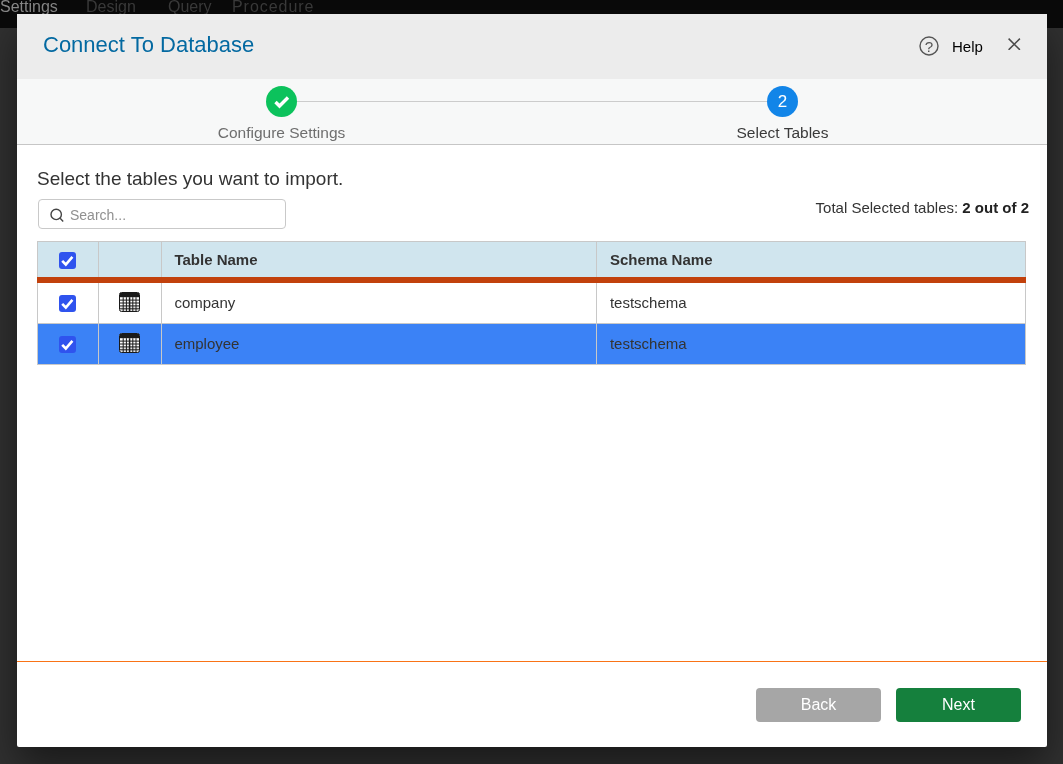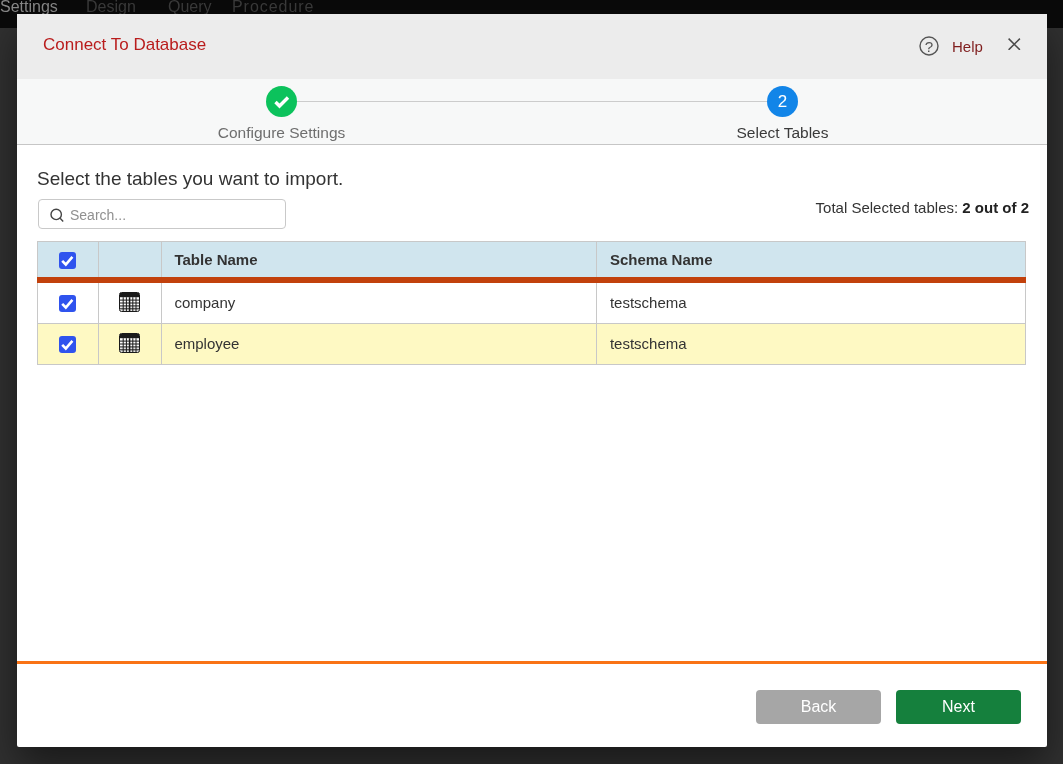--- a/index.html
+++ b/index.html
@@ -5,23 +5,23 @@
 * { margin:0; padding:0; box-sizing:border-box; }
 html,body { width:1063px; height:764px; overflow:hidden; background:#313131;
   font-family:"Liberation Sans", sans-serif; }
 #topbar { position:absolute; left:0; top:0; width:1063px; height:28px; background:#0a0a0a; }
 #topbar span { position:absolute; top:-2px; font-size:16px; color:#3c3c3c; }
 #topbar .act { color:#8a8a8a; }
 #modal { position:absolute; left:17px; top:14px; width:1030px; height:733px;
   background:#fff; border-radius:2px; box-shadow:0 18px 40px rgba(0,0,0,0.5); }
 
 #mhead { position:absolute; left:0; top:0; width:100%; height:65px; background:#ececec; }
-#mtitle { position:absolute; left:26px; top:30.5px; font-size:17px; color:#b91c1c; transform:translateY(-50%); }
+#mtitle { position:absolute; left:26px; top:30.5px; font-size:22px; color:#0369a1; transform:translateY(-50%); }
 #helpico { position:absolute; left:902px; top:22px; }
-#helptxt { position:absolute; left:935px; top:24px; font-size:15px; color:#7f1d1d; }
+#helptxt { position:absolute; left:935px; top:24px; font-size:15px; color:#000000; }
 #closex { position:absolute; left:991.3px; top:23.5px; }
 
 #stepper { position:absolute; left:0; top:65px; width:100%; height:66px; background:#f7f8f8;
   border-bottom:1px solid #c6c6c6; }
 #stepline { position:absolute; left:280px; top:22px; width:470px; height:1px; background:#cccccc; }
 .stepcir { position:absolute; top:6.5px; width:31px; height:31px; border-radius:50%; }
 #cir1 { left:249px; background:#0cc25c; }
 #cir2 { left:750px; background:#1285e8; color:#fff; font-size:17px; text-align:center; line-height:31px; }
 #cir1 svg { position:absolute; left:0; top:0; }
 .steplab { position:absolute; top:45px; font-size:15.5px; width:300px; text-align:center; }
@@ -39,24 +39,24 @@
 #tbl { position:absolute; left:20px; top:227px; width:989px; border-collapse:collapse;
   font-size:15px; color:#333; }
 #tbl th, #tbl td { border:1px solid #c8c8c8; padding:8px; height:34px; vertical-align:middle; }
 #tbl th { background:#d0e5ee; text-align:left; font-size:15px; }
 #tbl .c1 { width:61px; text-align:center; }
 #tbl .c2 { width:63px; text-align:center; }
 #tbl .c3 { width:436px; }
 #tbl .c4 { width:429px; }
 #tbl .txt { padding-left:4.5px; }
 #tbl tr.r1 td { background:#ffffff; border-top:6px solid #c2410c; }
-#tbl tr.r2 td { background:#fef9c3; border-top:1px solid #e2e2e2; }
+#tbl tr.r2 td { background:#3b82f6; border-top:1px solid #e2e2e2; }
 .cbx { display:inline-block; vertical-align:middle; }
 
-#mfoot { position:absolute; left:0; bottom:0; width:100%; height:86px; border-top:3px solid #f97316; }
+#mfoot { position:absolute; left:0; bottom:0; width:100%; height:86px; border-top:1px solid #f97316; }
 .btn { position:absolute; top:26px; width:125px; height:34px; border-radius:4px;
   color:#fff; font-size:16px; text-align:center; line-height:34px; }
 #bback { left:739px; background:#a6a6a6; }
 #bnext { left:879px; background:#15803d; }
 </style>
 </head>
 <body>
 <div id="topbar">
   <span class="act" style="left:0px">Settings</span>
   <span style="left:86px">Design</span>

